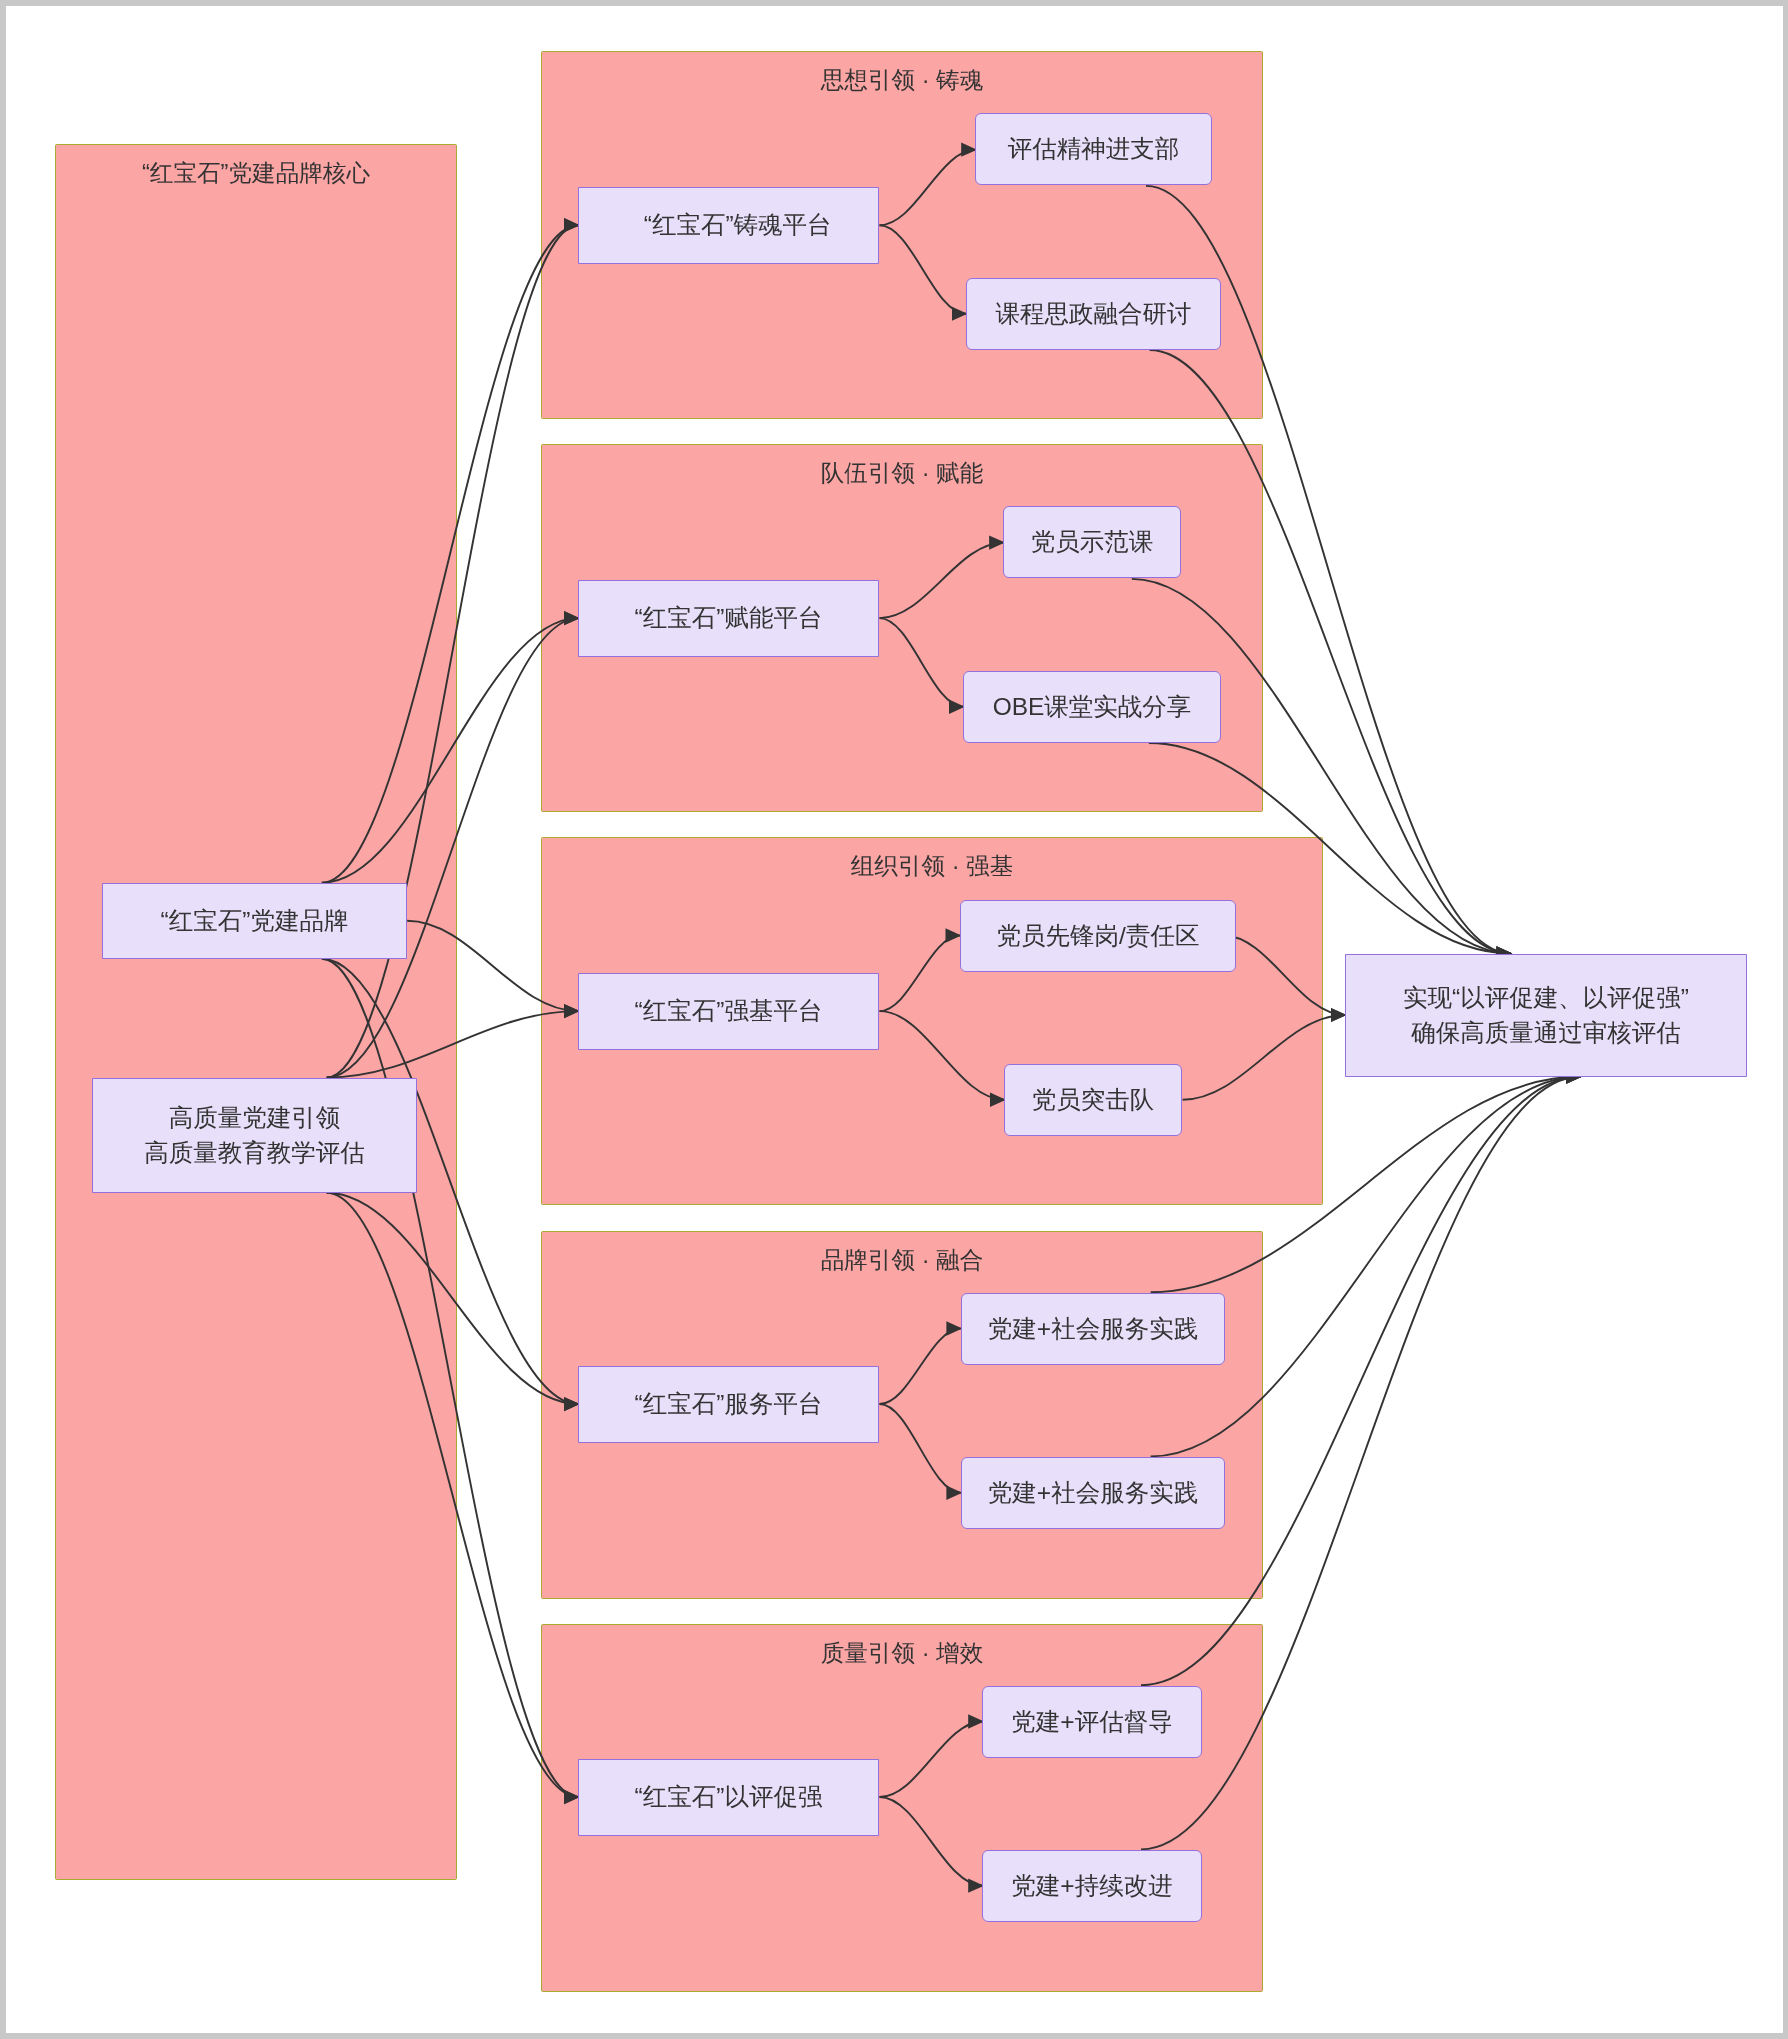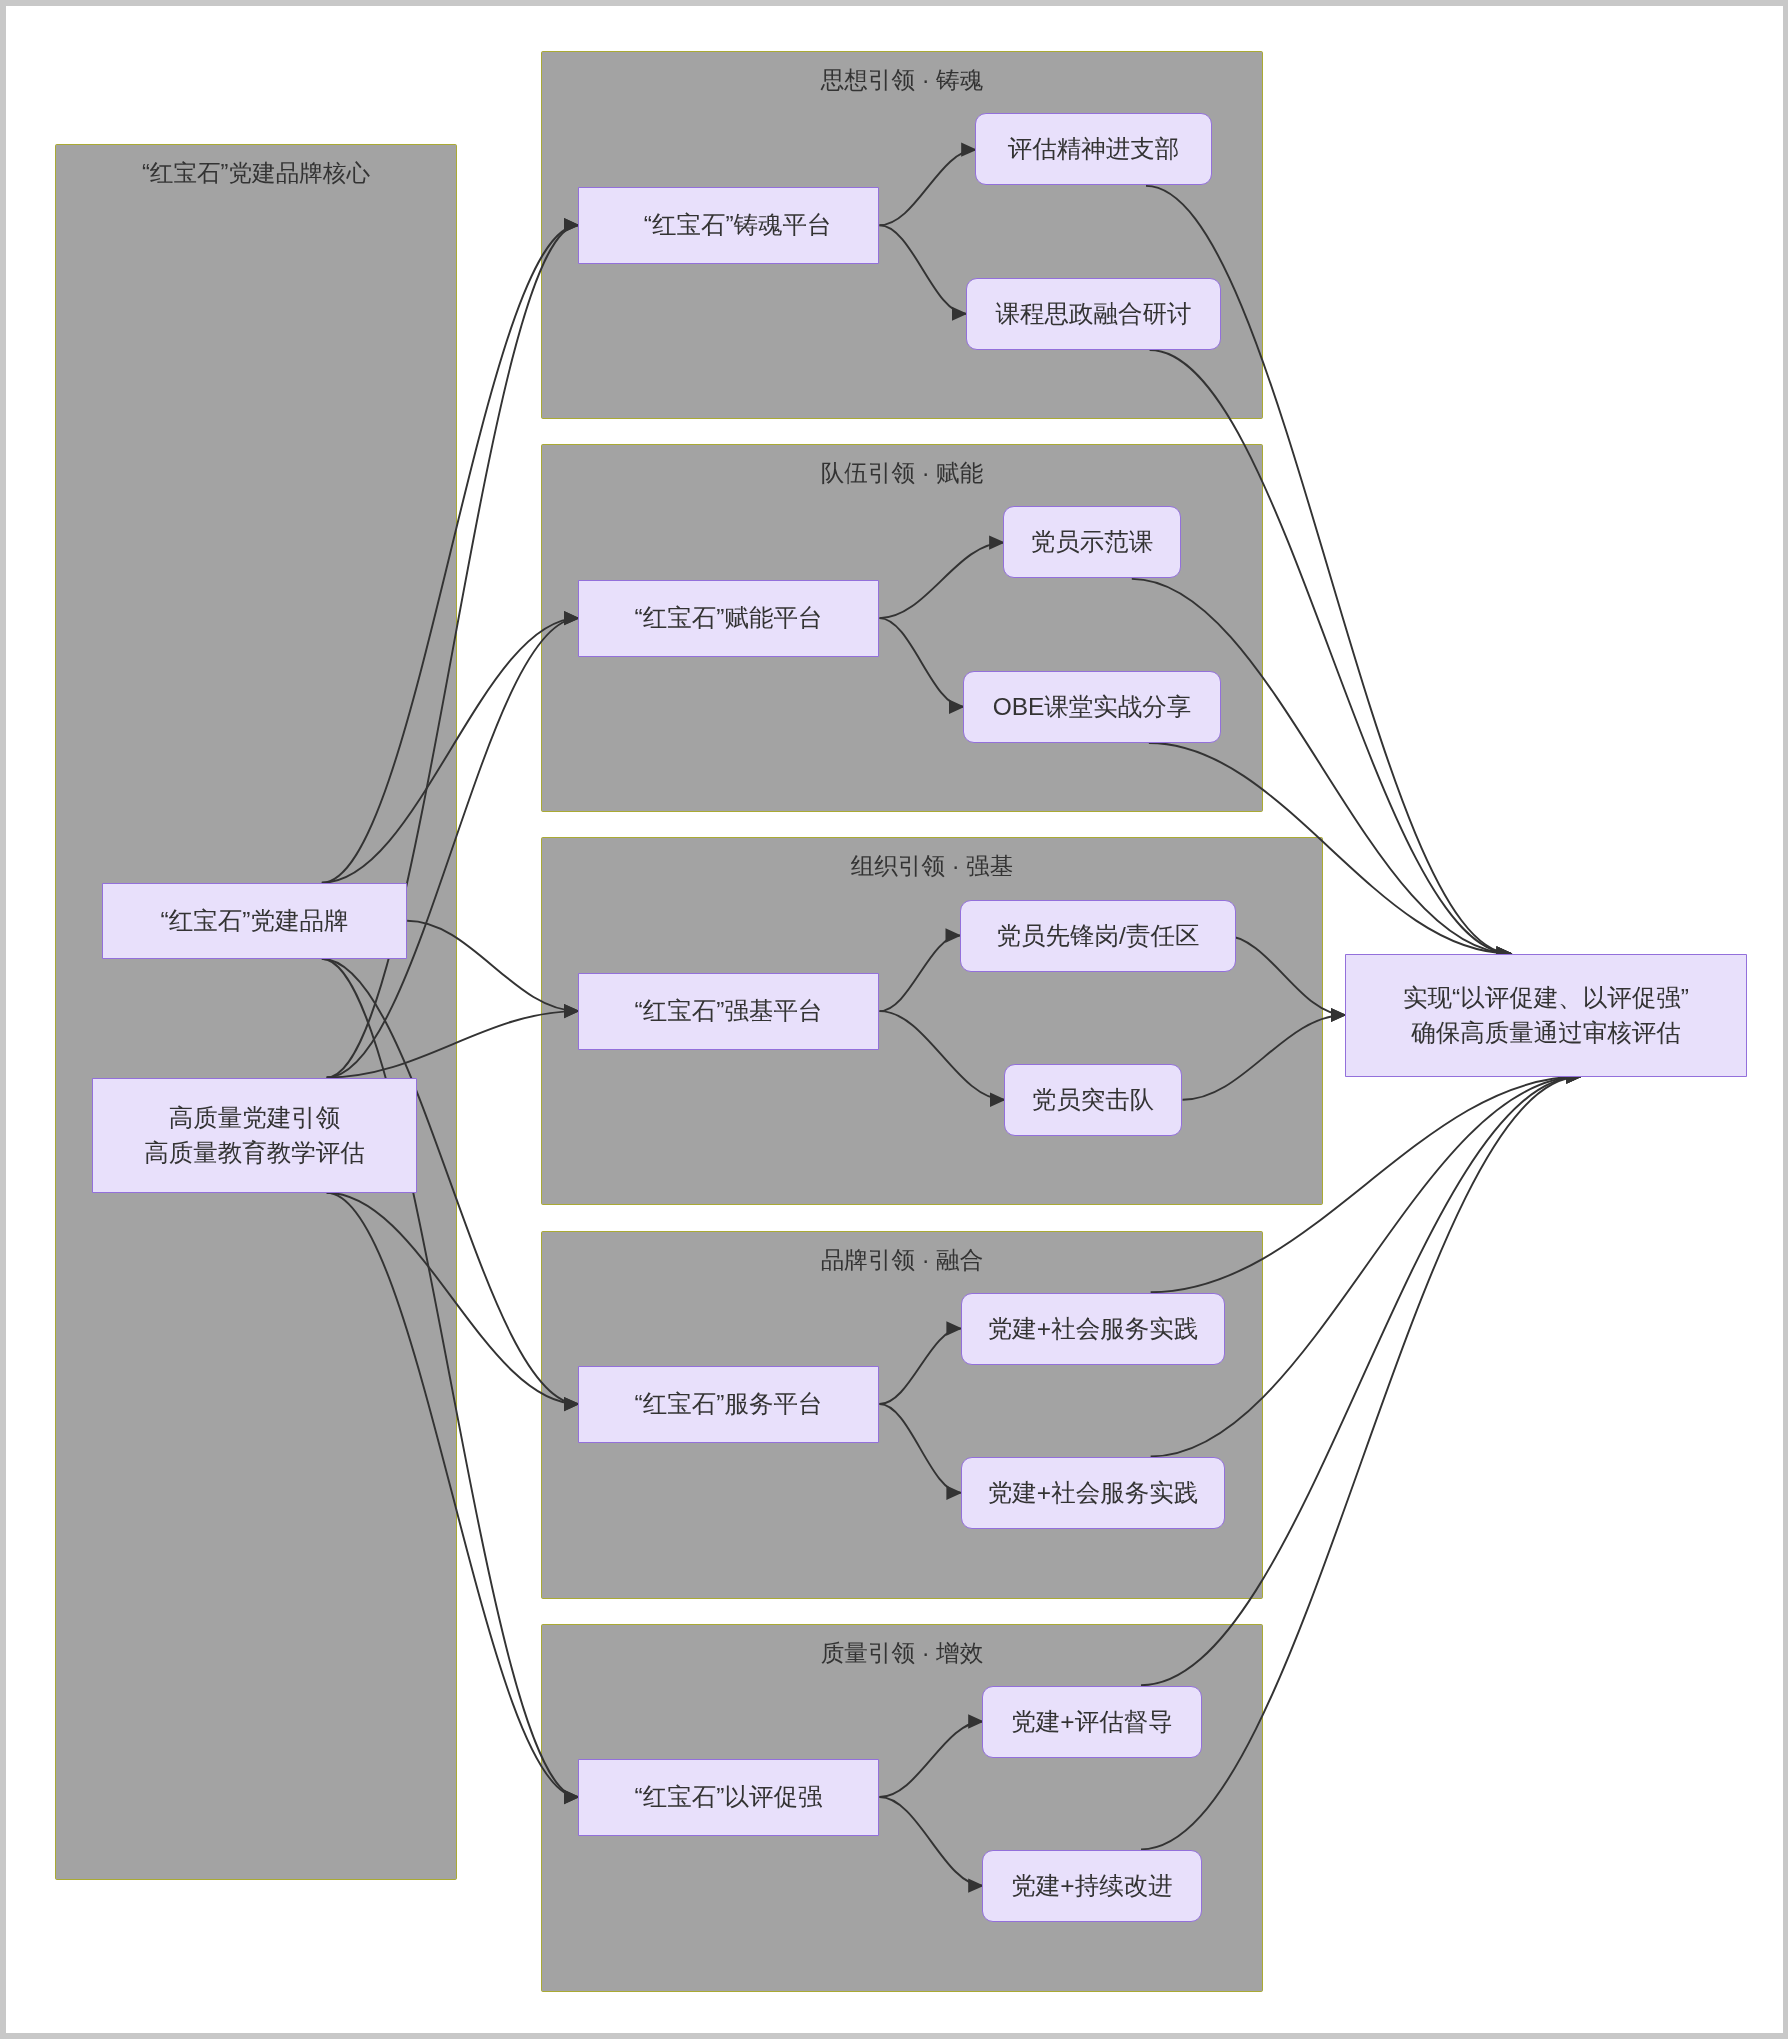--- a/index.html
+++ b/index.html
@@ -21,21 +21,21 @@
     position: absolute;
     left: 0;
     top: 0;
     width: 1789px;
     height: 2039px;
     pointer-events: none;
     z-index: 1;
   }
   .cluster {
     position: absolute;
-    background: #a3a3a3;
+    background: #fca5a5;
     border: 1.7px solid #aaaa33;
     border-radius: 1.7px;
     box-sizing: border-box;
     z-index: 0;
   }
   .cluster-title {
     position: absolute;
     top: 14px;
     left: 0;
     width: 100%;
@@ -53,21 +53,21 @@
     align-items: center;
     justify-content: center;
     text-align: center;
     color: #333333;
     font-size: 24.5px;
     line-height: 1.42;
     z-index: 2;
     padding: 3.5px 8.7px;
   }
   .node.square { border-radius: 0.9px; }
-  .node.rounded { border-radius: 11px; }
+  .node.rounded { border-radius: 6px; }
   .node-label { white-space: pre-line; display: block; }
 </style>
 </head>
 <body>
 
 <div id="canvas">
   <svg id="edge-layer" viewBox="0 0 2048 2335" width="1789" height="2039">
     <defs>
       <marker id="arrowhead" viewBox="0 0 12 12" refX="10" refY="6" markerWidth="9" markerHeight="9" orient="auto-start-reverse">
         <path d="M 0 1 L 11 6 L 0 11 z" fill="#333333"></path>

